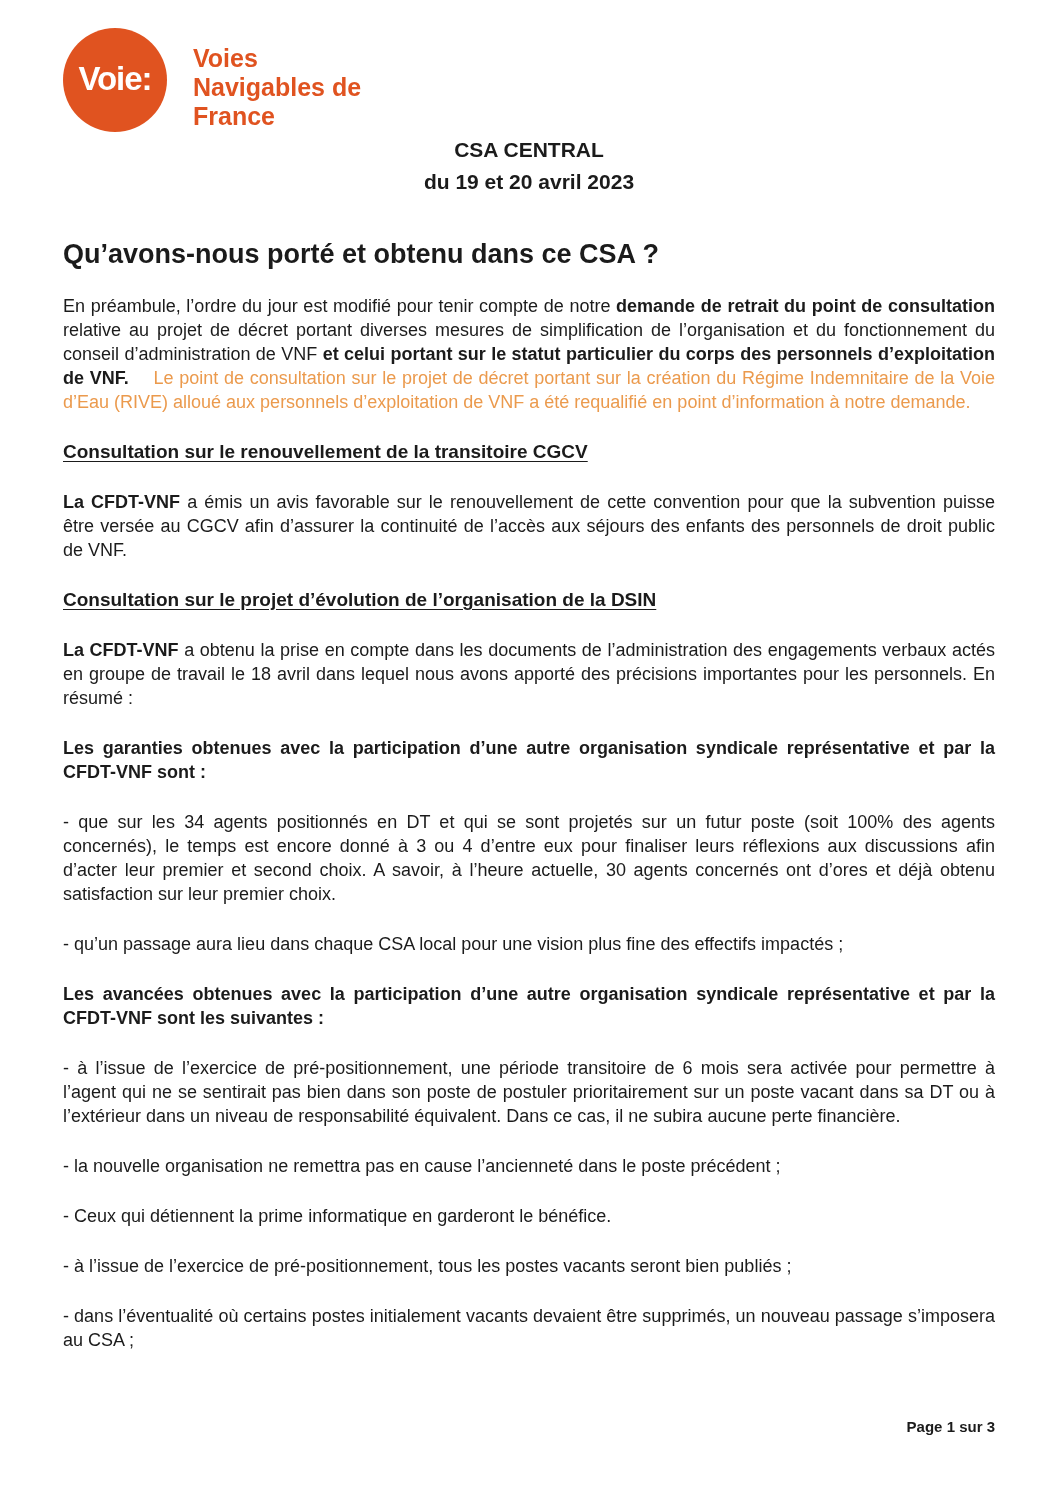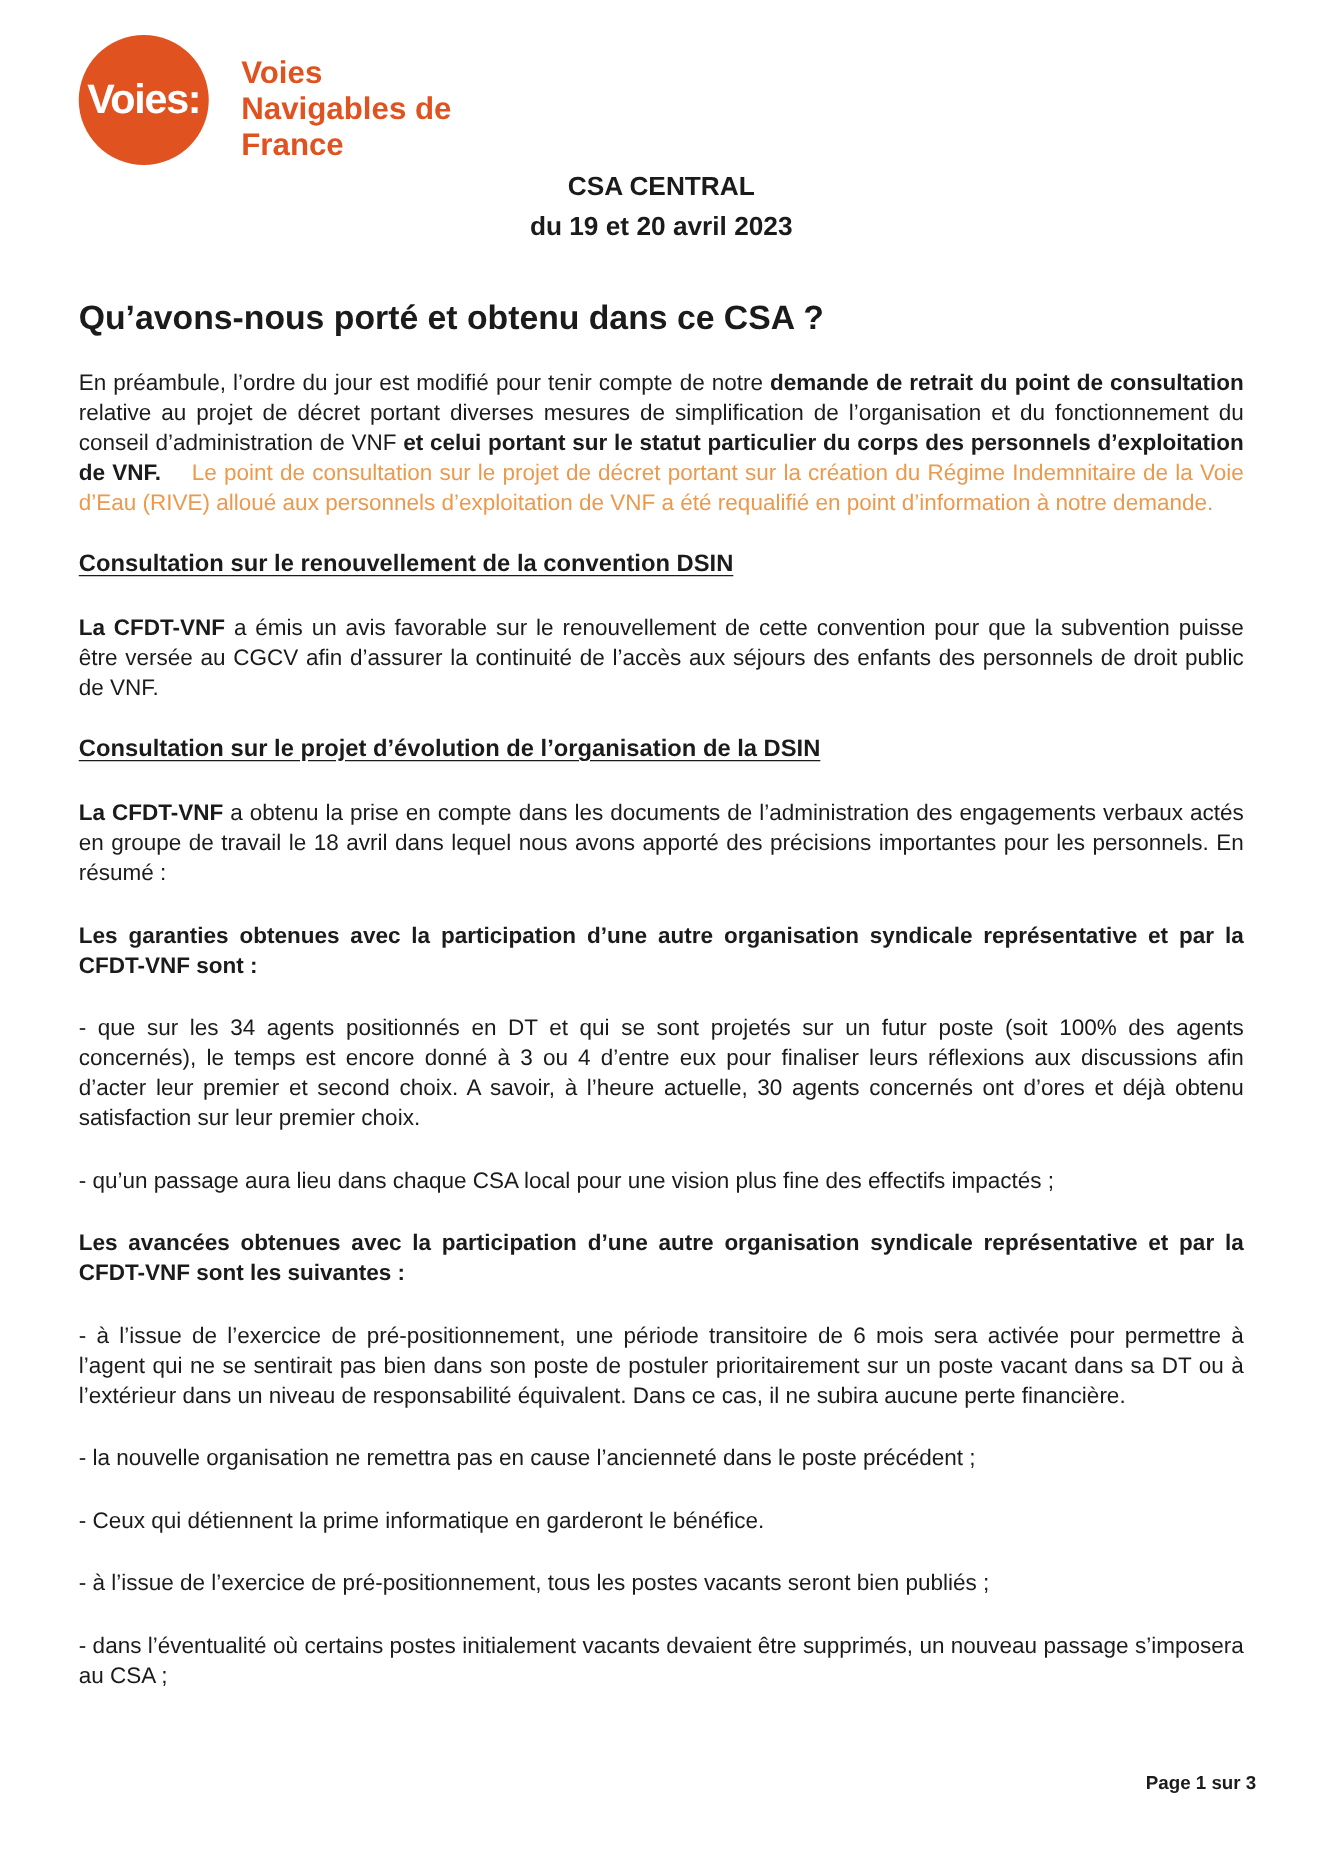--- a/index.html
+++ b/index.html
@@ -80,51 +80,51 @@
   }
   .paragraph{
     margin-top:26px;
     text-align:justify;
   }
   .run.bold{font-weight:bold;}
   .run.orange{color:var(--accent);margin-left:19px;}
   
   .page-footer{
     position:absolute;
-    right:53px;
+    right:63px;
     bottom:62px;
     font-size:15px;
     font-weight:bold;
   }
 </style>
 </head>
 <body>
 
 <div class="page">
 
   <div class="brand-header">
     <div class="logo-circle">
-      <span>Voies:</span>
+      <span>Voie:</span>
     </div>
     <div class="wordmark">
       <div>Voies</div>
       <div>Navigables de</div>
       <div>France</div>
     </div>
   </div>
 
   <div class="doc-title-block">
     <div class="doc-title">CSA CENTRAL</div>
     <div class="doc-title">du 19 et 20 avril 2023</div>
   </div>
 
   <div class="doc-body">
       <div class="block main-heading"><span class="run bold">Qu’avons-nous porté et obtenu dans ce CSA ?</span></div>
       <div class="block paragraph"><span class="run">En préambule, l’ordre du jour est modifié pour tenir compte de notre </span><span class="run bold">demande de retrait du point de consultation </span><span class="run">relative au projet de décret portant diverses mesures de simplification de l’organisation et du fonctionnement du conseil d’administration de VNF </span><span class="run bold">et celui portant sur le statut particulier du corps des personnels d’exploitation de VNF. </span><span class="run orange">Le point de consultation sur le projet de décret portant sur la création du Régime Indemnitaire de la Voie d’Eau (RIVE) alloué aux personnels d’exploitation de VNF a été requalifié en point d’information à notre demande.</span></div>
-      <div class="block section-heading"><span class="run bold">Consultation sur le renouvellement de la convention DSIN</span></div>
+      <div class="block section-heading"><span class="run bold">Consultation sur le renouvellement de la transitoire CGCV</span></div>
       <div class="block paragraph"><span class="run bold">La CFDT-VNF</span><span class="run"> a émis un avis favorable sur le renouvellement de cette convention pour que la subvention puisse être versée au CGCV afin d’assurer la continuité de l’accès aux séjours des enfants des personnels de droit public de VNF.</span></div>
       <div class="block section-heading"><span class="run bold">Consultation sur le projet d’évolution de l’organisation de la DSIN</span></div>
       <div class="block paragraph"><span class="run bold">La CFDT-VNF</span><span class="run"> a obtenu la prise en compte dans les documents de l’administration des engagements verbaux actés en groupe de travail le 18 avril dans lequel nous avons apporté des précisions importantes pour les personnels. En résumé :</span></div>
       <div class="block paragraph"><span class="run bold">Les garanties obtenues avec la participation d’une autre organisation syndicale représentative et par la CFDT-VNF sont :</span></div>
       <div class="block paragraph"><span class="run">- que sur les 34 agents positionnés en DT et qui se sont projetés sur un futur poste (soit 100% des agents concernés), le temps est encore donné à 3 ou 4 d’entre eux pour finaliser leurs réflexions aux discussions afin d’acter leur premier et second choix. A savoir, à l’heure actuelle, 30 agents concernés ont d’ores et déjà obtenu satisfaction sur leur premier choix.</span></div>
       <div class="block paragraph"><span class="run">- qu’un passage aura lieu dans chaque CSA local pour une vision plus fine des effectifs impactés ;</span></div>
       <div class="block paragraph"><span class="run bold">Les avancées obtenues avec la participation d’une autre organisation syndicale représentative et par la CFDT-VNF sont les suivantes :</span></div>
       <div class="block paragraph"><span class="run">- à l’issue de l’exercice de pré-positionnement, une période transitoire de 6 mois sera activée pour permettre à l’agent qui ne se sentirait pas bien dans son poste de postuler prioritairement sur un poste vacant dans sa DT ou à l’extérieur dans un niveau de responsabilité équivalent. Dans ce cas, il ne subira aucune perte financière.</span></div>
       <div class="block paragraph"><span class="run">- la nouvelle organisation ne remettra pas en cause l’ancienneté dans le poste précédent ;</span></div>
       <div class="block paragraph"><span class="run">- Ceux qui détiennent la prime informatique en garderont le bénéfice.</span></div>

